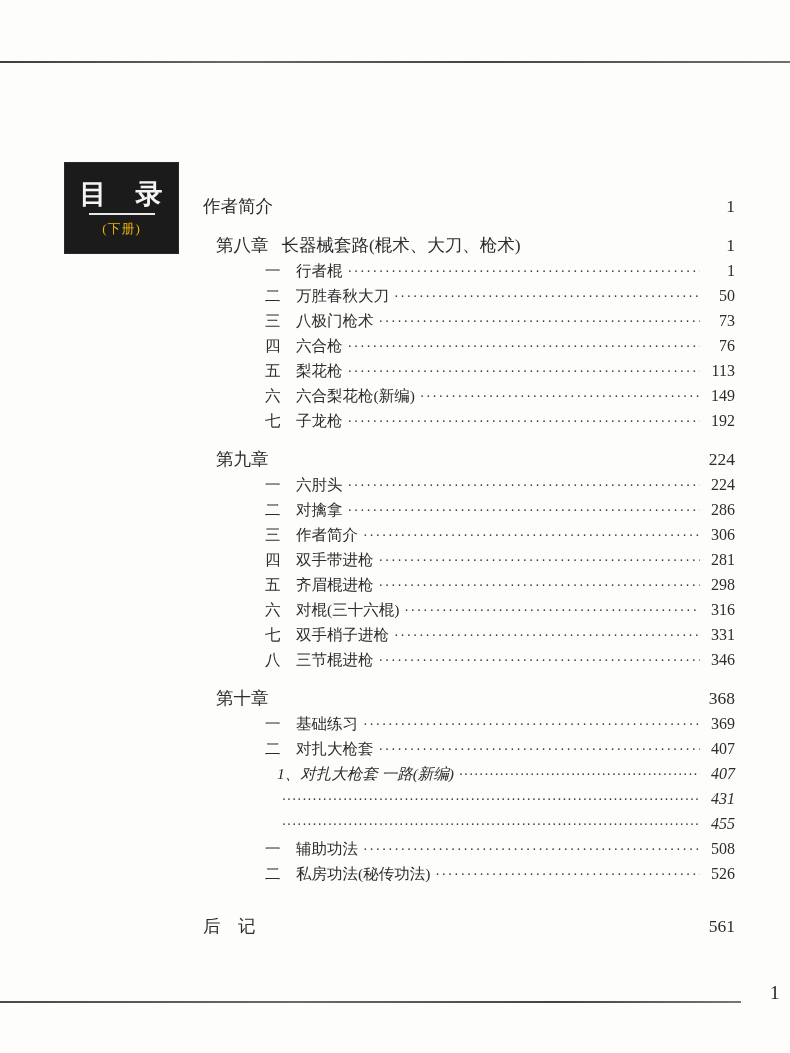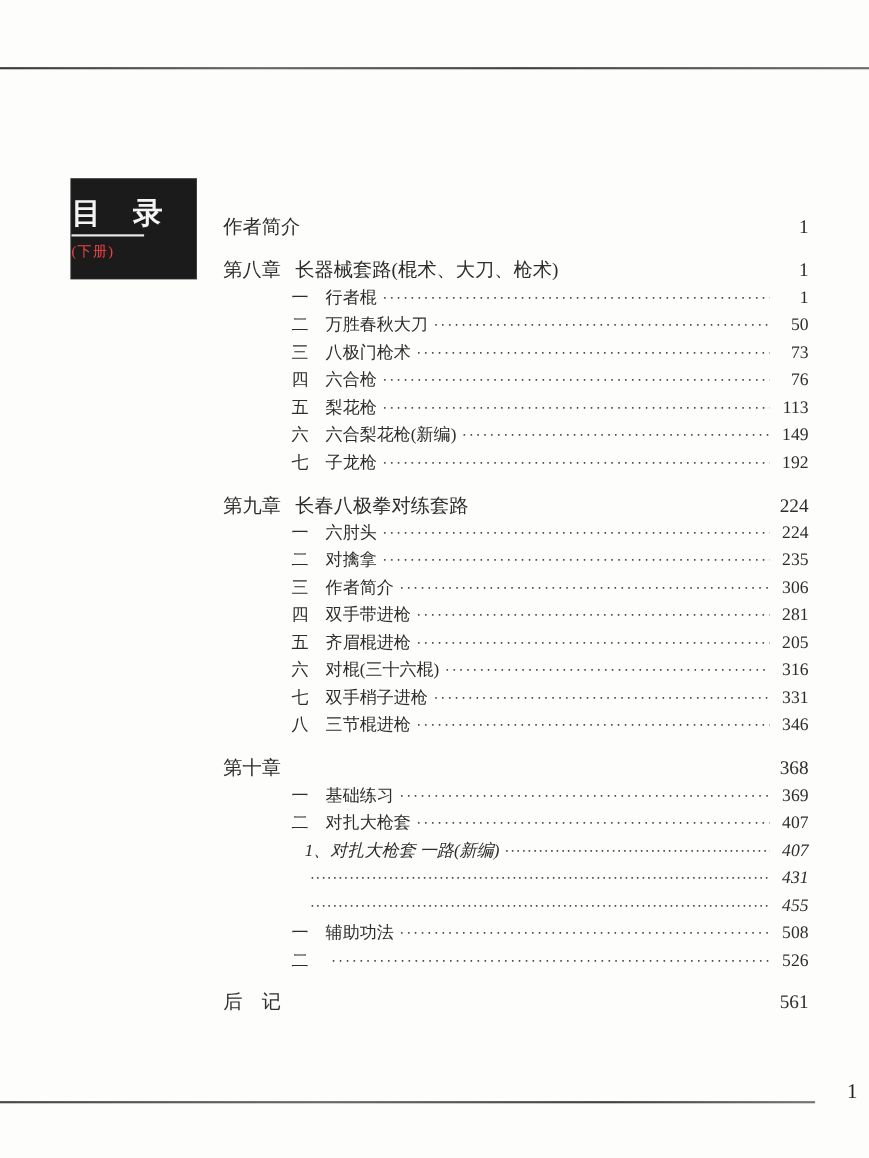--- a/index.html
+++ b/index.html
@@ -22,38 +22,38 @@
   }
   .footer-num {
     position:absolute; top:982px; left:770px;
     font-size:19px; color:#222;
   }
 
   .toc-box {
     position:absolute; left:65px; top:163px; width:113px; height:90px;
     background:#1b1b1b;
     color:#f4f4f4;
-    display:flex; flex-direction:column; justify-content:center;
+    display:flex; flex-direction:column; align-items:center; justify-content:center;
     box-shadow:0 0 0 1px #2a2a2a;
   }
   .toc-title {
     font-size:27px; font-weight:bold; letter-spacing:1px;
     line-height:30px; white-space:nowrap;
   }
   .toc-underline { width:66px; height:2px; background:#e8e8e8; margin:4px 0 5px; }
-  .toc-volume { font-size:13px; letter-spacing:1px; color:#ef4444; }
+  .toc-volume { font-size:13px; letter-spacing:1px; color:#eab308; }
 
   .content {
     position:absolute; left:203px; top:193px; width:532px;
     color:#2d2d2d;
   }
   .row { display:flex; align-items:baseline; }
   .row.front   { font-size:17.5px; line-height:26px; height:26px; margin-bottom:5px; }
-  .row.chapter { font-size:17.5px; line-height:26px; height:26px; margin-top:13px; }
-  .row.back    { font-size:17.5px; line-height:26px; height:26px; margin-top:11px; }
+  .row.chapter { font-size:17.5px; line-height:26px; height:26px; margin-top:13px;margin-left:13px; }
+  .row.back    { font-size:17.5px; line-height:26px; height:26px; margin-top:27px; }
   .row.item, .row.subitem { font-size:15.5px; line-height:25px; height:25px; }
   .row.item    { padding-left:62px; }
   .row.subitem { padding-left:74px;font-style:italic; }
 
   .row .label { flex:none; margin-right:13px; white-space:nowrap; }
   .row .num   { flex:none; width:31px; white-space:nowrap; }
   .row .title { flex:none; white-space:nowrap; }
   .row .leader {
     flex:1 1 auto; overflow:hidden; white-space:nowrap;
     font-size:14px; letter-spacing:1.6px; color:#3a3a3a;
@@ -134,58 +134,57 @@
       <div class="row item">
 
     <span class="num">七</span>
     <span class="title">子龙枪</span>
     <span class="leader">························································································································</span>
     <span class="pagenum">192</span>
   </div>
       <div class="row chapter">
     <span class="label">第九章</span>
 
-    <span class="title">长春八极拳对练套路</span>
     <span class="leader"></span>
     <span class="pagenum">224</span>
   </div>
       <div class="row item">
 
     <span class="num">一</span>
     <span class="title">六肘头</span>
     <span class="leader">························································································································</span>
     <span class="pagenum">224</span>
   </div>
       <div class="row item">
 
     <span class="num">二</span>
     <span class="title">对擒拿</span>
     <span class="leader">························································································································</span>
-    <span class="pagenum">235</span>
+    <span class="pagenum">286</span>
   </div>
       <div class="row item">
 
     <span class="num">三</span>
     <span class="title">作者简介</span>
     <span class="leader">························································································································</span>
     <span class="pagenum">306</span>
   </div>
       <div class="row item">
 
     <span class="num">四</span>
     <span class="title">双手带进枪</span>
     <span class="leader">························································································································</span>
     <span class="pagenum">281</span>
   </div>
       <div class="row item">
 
     <span class="num">五</span>
     <span class="title">齐眉棍进枪</span>
     <span class="leader">························································································································</span>
-    <span class="pagenum">205</span>
+    <span class="pagenum">298</span>
   </div>
       <div class="row item">
 
     <span class="num">六</span>
     <span class="title">对棍(三十六棍)</span>
     <span class="leader">························································································································</span>
     <span class="pagenum">316</span>
   </div>
       <div class="row item">
 
@@ -240,20 +239,21 @@
       <div class="row item">
 
     <span class="num">一</span>
     <span class="title">辅助功法</span>
     <span class="leader">························································································································</span>
     <span class="pagenum">508</span>
   </div>
       <div class="row item">
 
     <span class="num">二</span>
+    <span class="title">私房功法(秘传功法)</span>
     <span class="leader">························································································································</span>
     <span class="pagenum">526</span>
   </div>
       <div class="row back">
 
     <span class="title">后　记</span>
     <span class="leader"></span>
     <span class="pagenum">561</span>
   </div>
     </div>

